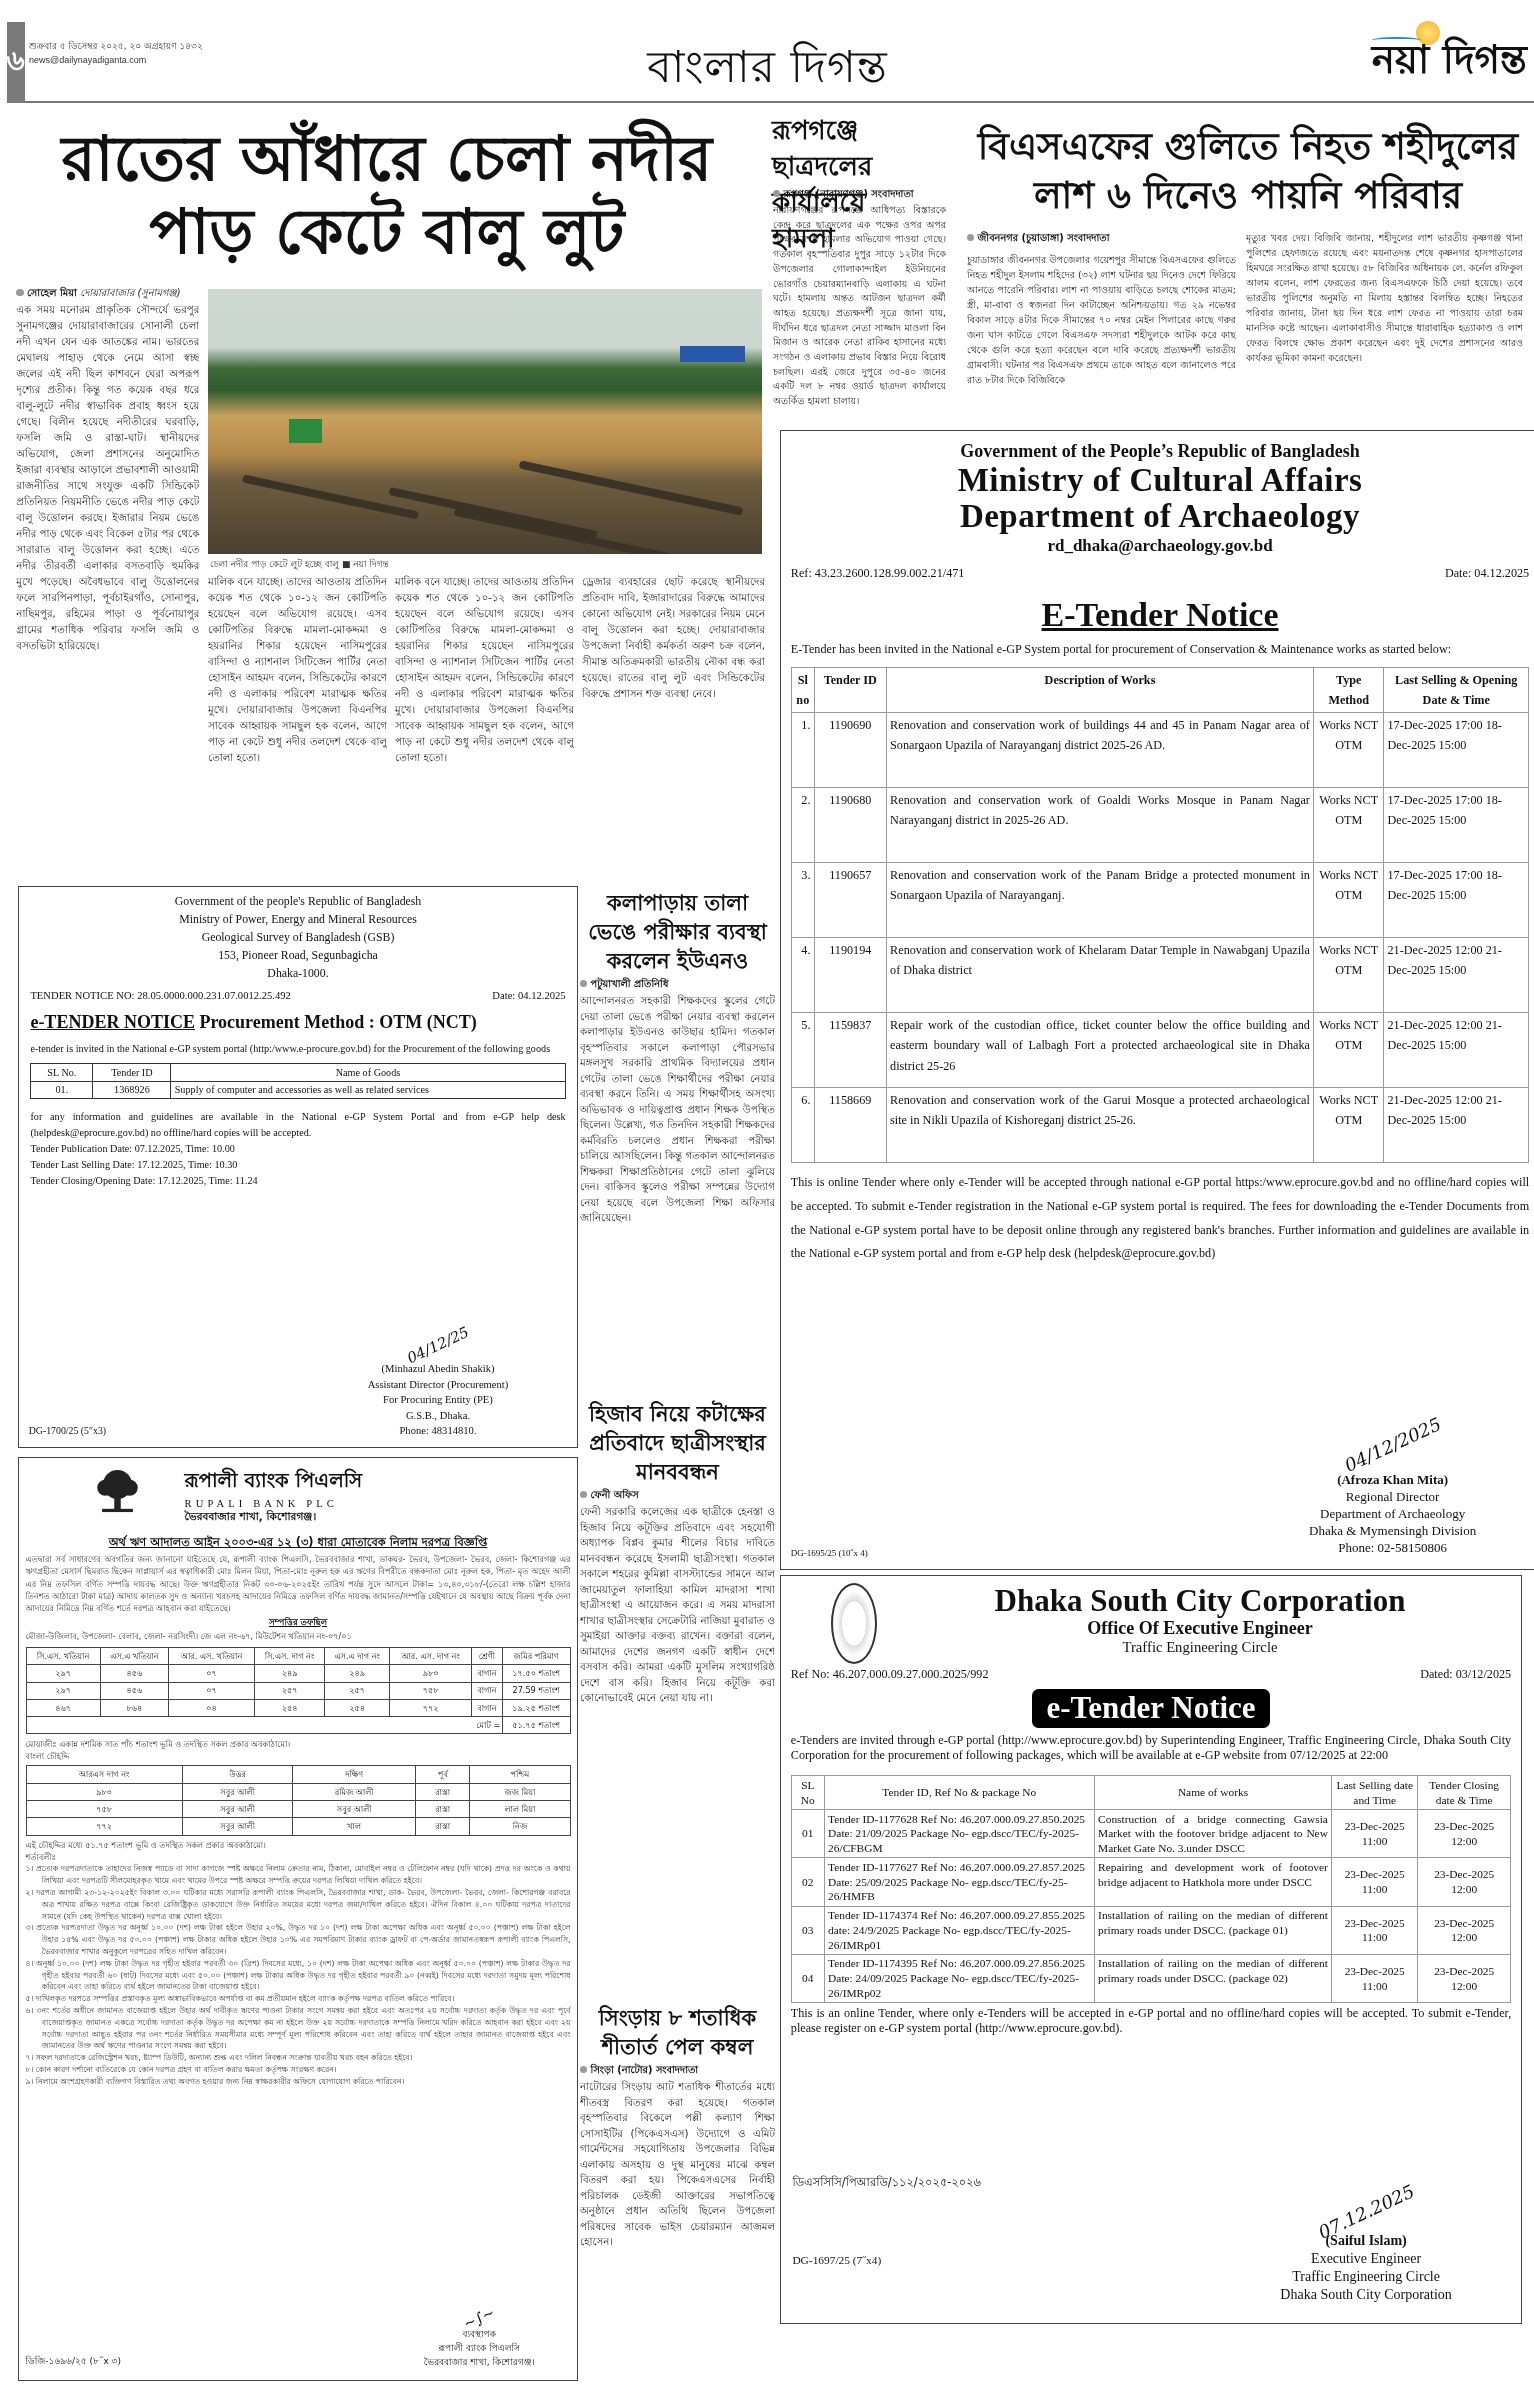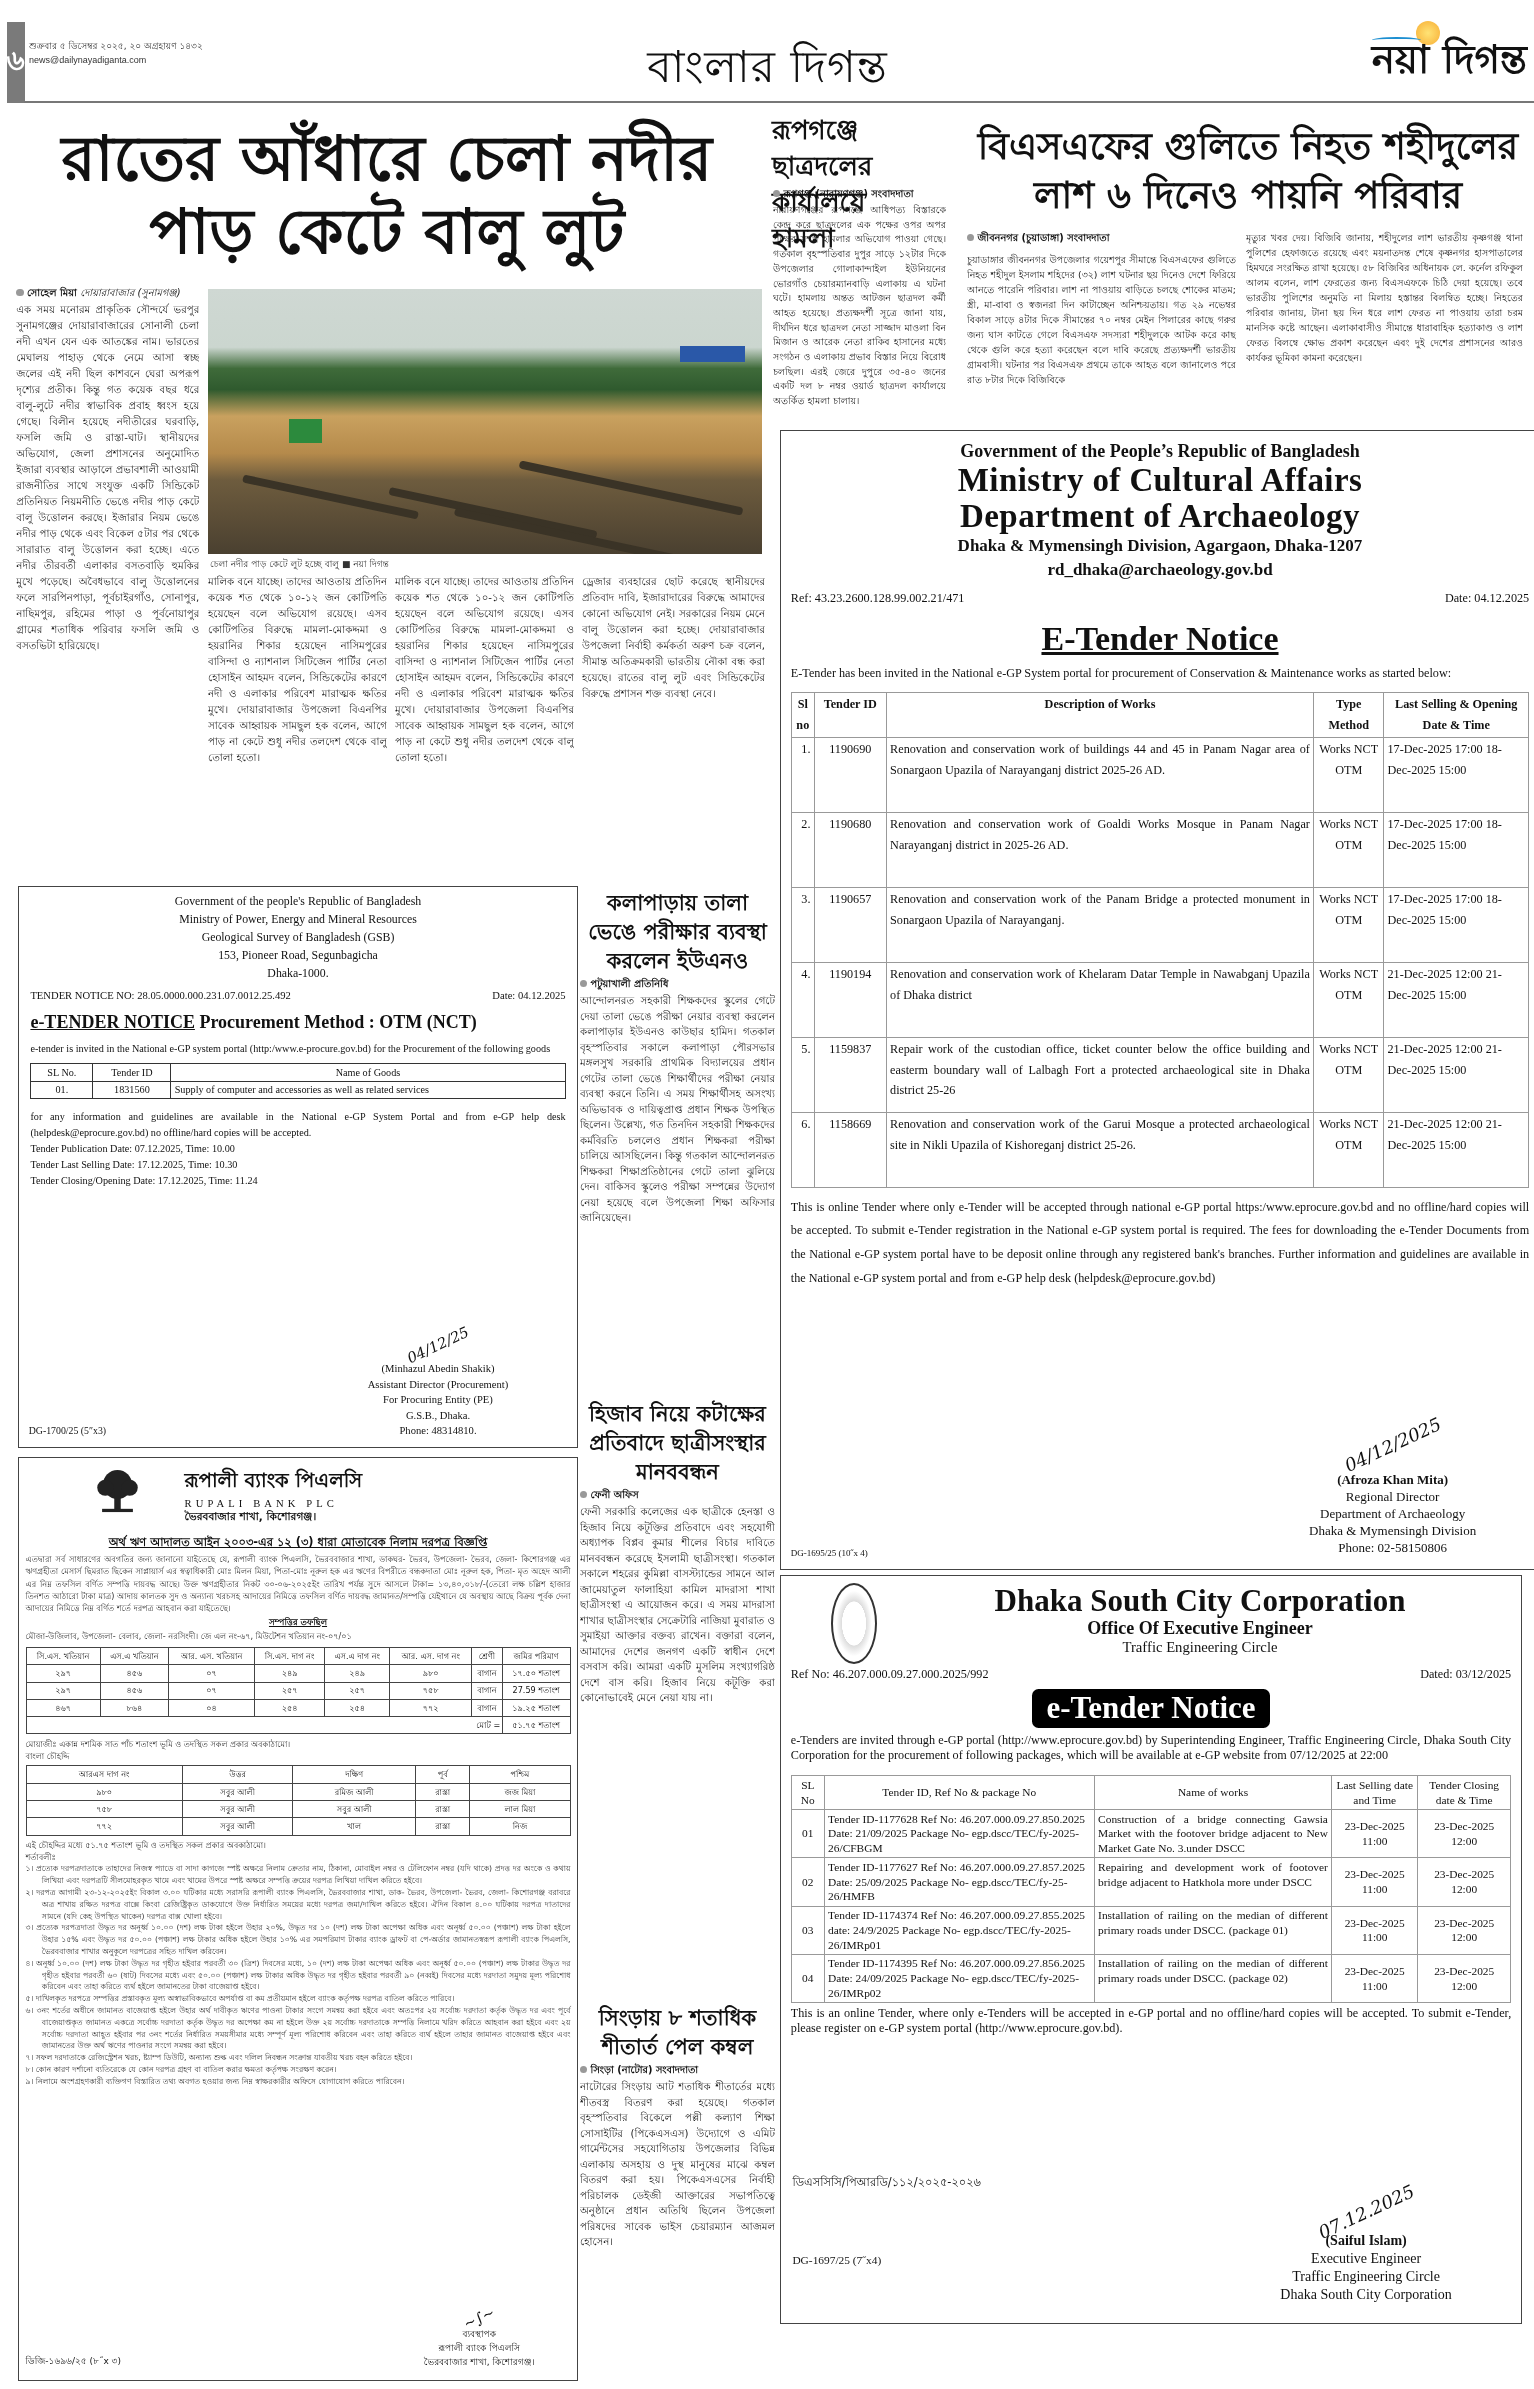--- a/index.html
+++ b/index.html
@@ -137,21 +137,20 @@
   <div class="col-text" style="font-size:9.4px;line-height:15px;height:175px;overflow:hidden;margin-top:4.9px;">চুয়াডাঙ্গার জীবননগর উপজেলার গয়েশপুর সীমান্তে বিএসএফের গুলিতে নিহত শহীদুল ইসলাম শহিদের (৩২) লাশ ঘটনার ছয় দিনেও দেশে ফিরিয়ে আনতে পারেনি পরিবার। লাশ না পাওয়ায় বাড়িতে চলছে শোকের মাতম; স্ত্রী, মা-বাবা ও স্বজনরা দিন কাটাচ্ছেন অনিশ্চয়তায়। গত ২৯ নভেম্বর বিকাল সাড়ে ৪টার দিকে সীমান্তের ৭০ নম্বর মেইন পিলারের কাছে গরুর জন্য ঘাস কাটতে গেলে বিএসএফ সদস্যরা শহীদুলকে আটক করে কাছ থেকে গুলি করে হত্যা করেছেন বলে দাবি করেছে প্রত্যক্ষদর্শী ভারতীয় গ্রামবাসী। ঘটনার পর বিএসএফ প্রথমে তাকে আহত বলে জানালেও পরে রাত ৮টার দিকে বিজিবিকে</div>
 </div>
 <div class="abs bn" style="left:1246px;top:230px;width:277px;">
   <div class="col-text" style="font-size:9.4px;line-height:15px;height:191px;overflow:hidden;">মৃত্যুর খবর দেয়। বিজিবি জানায়, শহীদুলের লাশ ভারতীয় কৃষ্ণগঞ্জ থানা পুলিশের হেফাজতে রয়েছে এবং ময়নাতদন্ত শেষে কৃষ্ণনগর হাসপাতালের হিমঘরে সংরক্ষিত রাখা হয়েছে। ৫৮ বিজিবির অধিনায়ক লে. কর্নেল রফিকুল আলম বলেন, লাশ ফেরতের জন্য বিএসএফকে চিঠি দেয়া হয়েছে। তবে ভারতীয় পুলিশের অনুমতি না মিলায় হস্তান্তর বিলম্বিত হচ্ছে। নিহতের পরিবার জানায়, টানা ছয় দিন ধরে লাশ ফেরত না পাওয়ায় তারা চরম মানসিক কষ্টে আছেন। এলাকাবাসীও সীমান্তে ধারাবাহিক হত্যাকাণ্ড ও লাশ ফেরত বিলম্বে ক্ষোভ প্রকাশ করেছেন এবং দুই দেশের প্রশাসনের আরও কার্যকর ভূমিকা কামনা করেছেন।</div>
 </div>
 
 <div class="abs box notice-arch serif">
   <div class="center arch-gov">Government of the People’s Republic of Bangladesh</div>
   <div class="center arch-min">Ministry of Cultural Affairs</div>
   <div class="center arch-min">Department of Archaeology</div>
-  <div class="center arch-addr">Dhaka &amp; Mymensingh Division, Agargaon, Dhaka-1207</div>
   <div class="center arch-addr">rd_dhaka@archaeology.gov.bd</div>
   <div class="refline">
     <span>Ref: 43.23.2600.128.99.002.21/471</span>
     <span>Date: 04.12.2025</span>
   </div>
   <div class="center etitle-u">E-Tender Notice</div>
   <div class="intro">E-Tender has been invited in the National e-GP System portal for procurement of Conservation &amp; Maintenance works as started below:</div>
   <table style="margin-top:9.8px">
     <thead>
       <tr>
@@ -301,21 +300,21 @@
   <div class="gsb-intro">e-tender is invited in the National e-GP system portal (http:/www.e-procure.gov.bd) for the Procurement of the following goods</div>
   <table class="gsb-table" style="margin-top:6.5px">
     <tbody>
         <tr>
       <th style="width:62px">SL No.</th>
       <th style="width:78px">Tender ID</th>
       <th>Name of Goods</th>
     </tr>
     <tr>
       <td style="text-align:center">01.</td>
-      <td style="text-align:center">1831560</td>
+      <td style="text-align:center">1368926</td>
       <td class="desc">Supply of computer and accessories as well as related services</td>
     </tr>
   </tbody>
     </table>
   <div class="gsb-foot" style="margin-top:9.8px">for any information and guidelines are available in the National e-GP System Portal and from e-GP help desk (helpdesk@eprocure.gov.bd) no offline/hard copies will be accepted.</div>
   <div class="gsb-foot">Tender Publication Date: 07.12.2025, Time: 10.00</div>
   <div class="gsb-foot">Tender Last Selling Date: 17.12.2025, Time: 10.30</div>
   <div class="gsb-foot">Tender Closing/Opening Date: 17.12.2025, Time: 11.24</div>
   <div class="sign-block" style="position:absolute;right:33px;bottom:8.1px;width:212px;font-size:10.6px;line-height:15.5px;">
     <div class="sig" style="font-size:14.7px">04/12/25</div>

